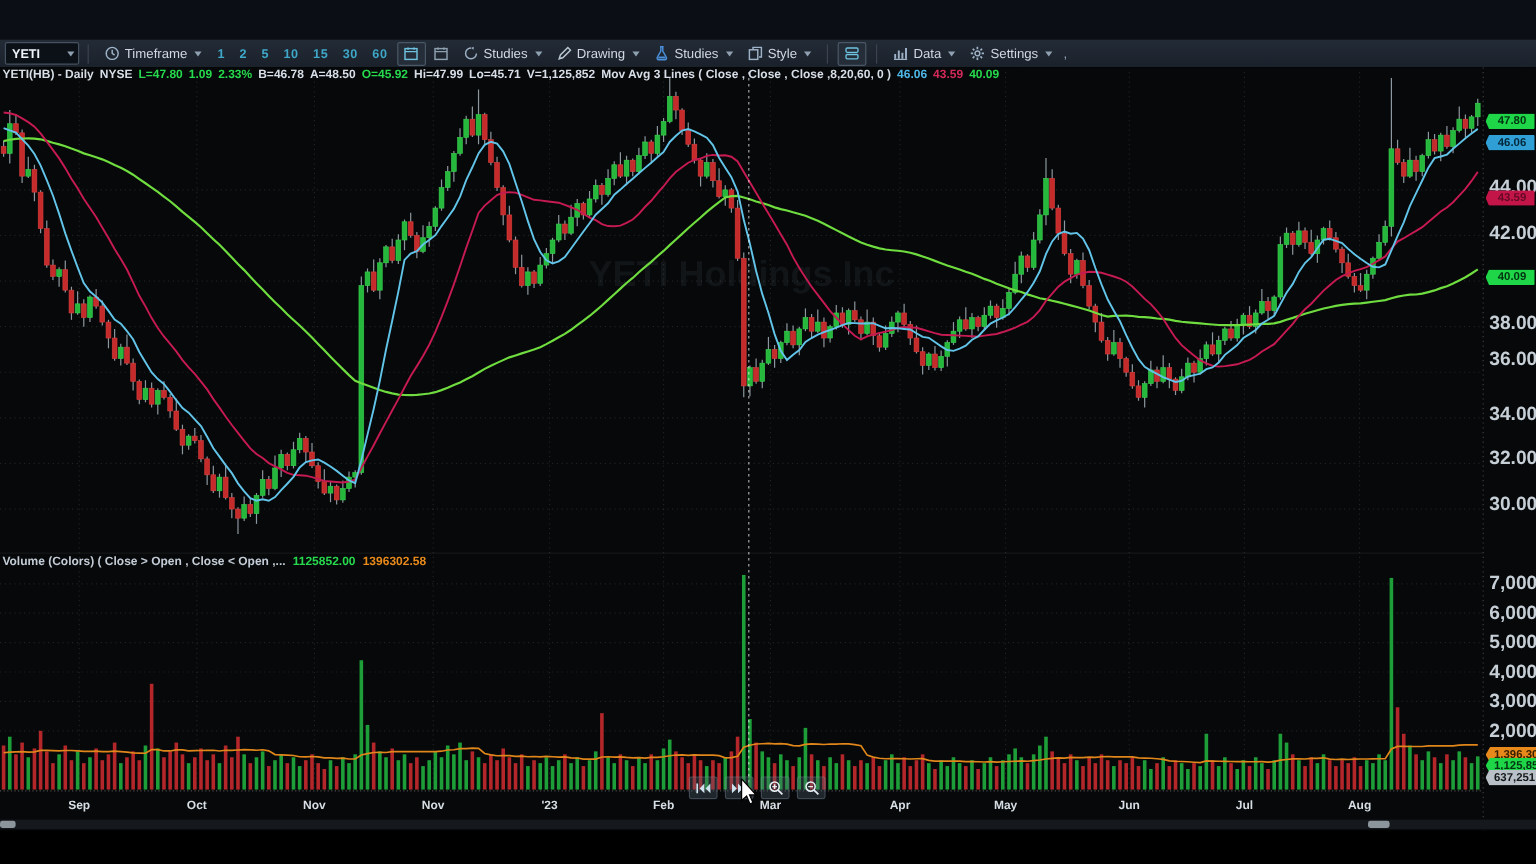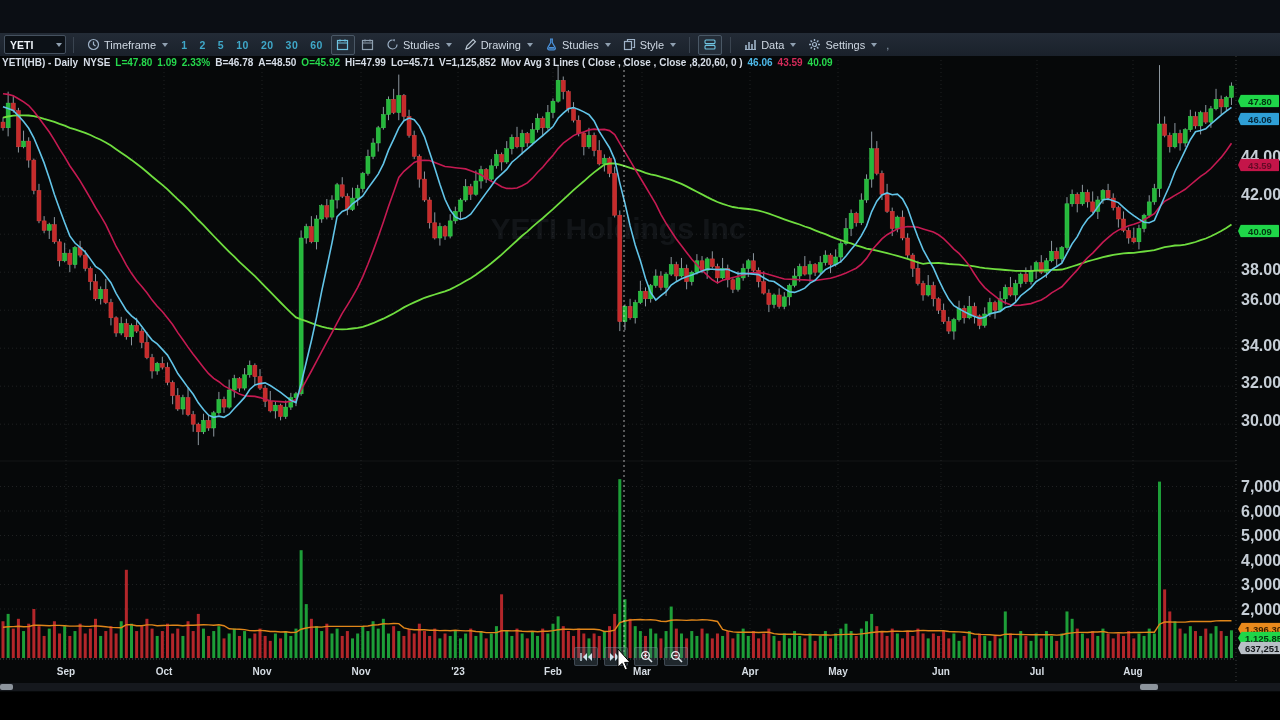--- a/index.html
+++ b/index.html
@@ -61,21 +61,21 @@
           </svg>
         </span>
       <span>Timeframe</span>
       <span class="caret"></span>
     </div>
     <div class="intervals" id="intervals">
         <span class="interval-btn">1</span>
         <span class="interval-btn">2</span>
         <span class="interval-btn">5</span>
         <span class="interval-btn">10</span>
-        <span class="interval-btn">20</span>
+        <span class="interval-btn">15</span>
         <span class="interval-btn">30</span>
         <span class="interval-btn">60</span>
       </div>
     <div class="tb-iconbtn active">
       <span class="tb-icon">
           <svg width="13" height="13" viewBox="0 0 13 13">
             <rect x="1.5" y="2.5" width="10" height="9" fill="none" stroke="#6fc3e0" stroke-width="1.2"></rect>
             <path d="M1.5 5h10M4 1.5v2M9 1.5v2" stroke="#6fc3e0" stroke-width="1.2"></path>
           </svg>
         </span>
@@ -927,20 +927,21 @@
             <rect x="1224.32" y="41.39999999999989" width="4" height="9.5" fill="#26b83c" stroke="#3ad150" stroke-width="0.5"></rect>
             <rect x="1229.46" y="30" width="4" height="11.399999999999892" fill="#26b83c" stroke="#3ad150" stroke-width="0.5"></rect>
           </g>
           <polyline points="3.0,61.6 8.1,60.5 13.3,59.7 18.4,59.4 23.6,59.3 28.7,59.5 33.8,60.1 39.0,61.4 44.1,62.9 49.3,64.3 54.4,65.8 59.5,67.8 64.7,69.7 69.8,71.8 75.0,73.4 80.1,75.1 85.2,76.8 90.4,79.0 95.5,81.5 100.7,83.8 105.8,86.5 110.9,89.6 116.1,93.2 121.2,96.7 126.4,100.3 131.5,103.9 136.6,107.8 141.8,111.7 146.9,116.0 152.1,120.5 157.2,124.7 162.3,128.9 167.5,133.4 172.6,138.3 177.8,143.3 182.9,148.0 188.0,153.2 193.2,158.6 198.3,164.0 203.5,169.1 208.6,174.7 213.7,180.0 218.9,185.3 224.0,190.6 229.2,195.8 234.3,200.7 239.4,205.9 244.6,210.7 249.7,215.3 254.9,220.2 260.0,225.3 265.1,230.6 270.3,235.9 275.4,241.2 280.6,246.5 285.7,251.6 290.8,256.6 296.0,261.4 301.1,263.4 306.3,265.2 311.4,267.1 316.5,269.0 321.7,270.6 326.8,271.8 332.0,272.8 337.1,273.2 342.2,273.3 347.4,273.1 352.5,272.5 357.7,271.9 362.8,270.8 367.9,269.1 373.1,267.2 378.2,264.9 383.4,262.7 388.5,260.1 393.6,257.5 398.8,254.4 403.9,251.4 409.1,248.8 414.2,246.4 419.3,244.1 424.5,241.8 429.6,240.2 434.8,238.5 439.9,236.9 445.0,235.3 450.2,233.3 455.3,230.8 460.5,228.0 465.6,225.0 470.7,222.2 475.9,218.8 481.0,215.0 486.2,211.2 491.3,207.3 496.4,203.0 501.6,198.6 506.7,193.9 511.9,189.2 517.0,184.5 522.1,179.8 527.3,175.6 532.4,170.9 537.6,166.4 542.7,162.2 547.8,157.6 553.0,153.1 558.1,148.3 563.3,143.6 568.4,138.9 573.5,134.2 578.7,129.6 583.8,125.3 589.0,120.6 594.1,116.4 599.2,112.5 604.4,108.5 609.5,107.5 614.7,107.3 619.8,108.6 624.9,110.1 630.1,111.9 635.2,113.3 640.4,114.9 645.5,116.8 650.6,118.3 655.8,119.4 660.9,120.9 666.1,122.3 671.2,123.8 676.3,125.8 681.5,127.9 686.6,130.4 691.8,133.1 696.9,135.8 702.0,138.4 707.2,141.1 712.3,143.6 717.5,146.0 722.6,147.9 727.7,149.5 732.9,151.0 738.0,151.9 743.2,152.5 748.3,153.0 753.4,153.6 758.6,154.6 763.7,156.0 768.9,157.7 774.0,159.5 779.1,161.4 784.3,163.3 789.4,165.2 794.6,166.9 799.7,168.5 804.8,170.5 810.0,172.2 815.1,174.3 820.3,176.4 825.4,178.2 830.5,180.4 835.7,182.3 840.8,184.2 846.0,186.0 851.1,187.4 856.2,189.3 861.4,190.9 866.5,192.6 871.7,193.5 876.8,194.6 881.9,195.8 887.1,197.1 892.2,198.5 897.4,199.9 902.5,201.3 907.6,202.8 912.8,204.7 917.9,206.5 923.1,207.8 928.2,207.2 933.3,207.1 938.5,207.0 943.6,207.3 948.8,208.0 953.9,208.3 959.0,208.7 964.2,209.4 969.3,209.7 974.5,210.4 979.6,211.4 984.7,212.1 989.9,212.6 995.0,213.1 1000.2,213.5 1005.3,214.0 1010.4,214.4 1015.6,214.8 1020.7,214.9 1025.9,215.0 1031.0,215.0 1036.1,214.7 1041.3,214.5 1046.4,214.2 1051.6,213.9 1056.7,213.9 1061.8,213.5 1067.0,212.2 1072.1,210.5 1077.3,208.9 1082.4,207.1 1087.5,205.4 1092.7,204.0 1097.8,202.6 1103.0,201.1 1108.1,200.0 1113.2,198.9 1118.4,198.1 1123.5,197.4 1128.7,197.0 1133.8,196.8 1138.9,196.2 1144.1,195.5 1149.2,194.8 1154.4,194.1 1159.5,192.6 1164.6,191.2 1169.8,190.3 1174.9,189.5 1180.1,189.4 1185.2,188.7 1190.3,187.4 1195.5,186.0 1200.6,184.1 1205.8,182.5 1210.9,180.3 1216.0,177.7 1221.2,175.0 1226.3,171.9 1231.5,168.4" fill="none" stroke="#6fdd3f" stroke-width="1.8"></polyline>
           <polyline points="3.0,37.7 8.1,38.4 13.3,39.8 18.4,42.7 23.6,45.8 28.7,49.5 33.8,55.2 39.0,62.0 44.1,68.9 49.3,76.0 54.4,84.1 59.5,92.9 64.7,100.9 69.8,109.7 75.0,117.3 80.1,124.9 85.2,133.5 90.4,142.3 95.5,151.5 100.7,159.9 105.8,168.6 110.9,179.3 116.1,190.5 121.2,199.3 126.4,209.1 131.5,217.3 136.6,224.4 141.8,230.5 146.9,236.8 152.1,244.1 157.2,250.2 162.3,255.5 167.5,262.0 172.6,268.5 177.8,276.6 182.9,283.7 188.0,291.1 193.2,298.2 198.3,304.8 203.5,311.4 208.6,317.7 213.7,322.4 218.9,325.7 224.0,329.9 229.2,332.6 234.3,335.2 239.4,338.1 244.6,339.7 249.7,340.1 254.9,340.4 260.0,341.6 265.1,343.3 270.3,344.7 275.4,345.2 280.6,345.6 285.7,346.1 290.8,345.2 296.0,343.7 301.1,334.0 306.3,324.3 311.4,315.0 316.5,305.3 321.7,295.6 326.8,286.1 332.0,276.6 337.1,266.9 342.2,257.3 347.4,249.1 352.5,240.7 357.7,231.3 362.8,220.6 367.9,208.3 373.1,194.9 378.2,181.0 383.4,165.9 388.5,150.6 393.6,136.3 398.8,121.4 403.9,115.3 409.1,110.8 414.2,106.5 419.3,104.5 424.5,104.2 429.6,104.5 434.8,106.4 439.9,108.5 445.0,110.5 450.2,111.0 455.3,111.7 460.5,112.3 465.6,112.9 470.7,114.8 475.9,116.7 481.0,118.8 486.2,122.1 491.3,125.4 496.4,127.5 501.6,130.8 506.7,132.4 511.9,132.5 517.0,132.0 522.1,129.8 527.3,126.9 532.4,122.2 537.6,116.3 542.7,111.3 547.8,105.1 553.0,99.2 558.1,92.6 563.3,87.2 568.4,83.3 573.5,79.6 578.7,77.2 583.8,76.1 589.0,73.9 594.1,73.1 599.2,73.6 604.4,73.4 609.5,74.6 614.7,78.5 619.8,87.3 624.9,95.9 630.1,104.7 635.2,113.3 640.4,122.0 645.5,130.5 650.6,139.2 655.8,147.9 660.9,158.3 666.1,167.4 671.2,175.2 676.3,183.0 681.5,189.7 686.6,196.4 691.8,203.3 696.9,208.8 702.0,214.1 707.2,219.1 712.3,223.8 717.5,226.9 722.6,224.3 727.7,222.9 732.9,221.5 738.0,220.3 743.2,219.1 748.3,217.2 753.4,216.5 758.6,216.8 763.7,217.1 768.9,218.6 774.0,220.1 779.1,221.6 784.3,223.0 789.4,223.2 794.6,223.4 799.7,223.7 804.8,223.9 810.0,224.2 815.1,224.5 820.3,223.7 825.4,223.0 830.5,222.3 835.7,220.7 840.8,219.0 846.0,217.0 851.1,214.6 856.2,212.2 861.4,208.1 866.5,202.4 871.7,194.6 876.8,188.6 881.9,182.9 887.1,178.7 892.2,175.8 897.4,172.9 902.5,171.5 907.6,170.5 912.8,170.7 917.9,171.3 923.1,172.9 928.2,174.4 933.3,176.1 938.5,178.8 943.6,182.7 948.8,187.8 953.9,193.1 959.0,197.4 964.2,203.3 969.3,209.6 974.5,218.0 979.6,225.6 984.7,231.6 989.9,236.1 995.0,240.2 1000.2,244.3 1005.3,246.8 1010.4,248.8 1015.6,249.5 1020.7,249.1 1025.9,248.4 1031.0,247.6 1036.1,245.8 1041.3,243.9 1046.4,240.9 1051.6,236.9 1056.7,233.9 1061.8,230.8 1067.0,225.1 1072.1,219.5 1077.3,213.9 1082.4,207.3 1087.5,201.7 1092.7,197.1 1097.8,191.6 1103.0,186.2 1108.1,181.7 1113.2,177.3 1118.4,174.1 1123.5,171.9 1128.7,169.7 1133.8,168.3 1138.9,166.6 1144.1,163.8 1149.2,160.8 1154.4,157.7 1159.5,150.9 1164.6,145.3 1169.8,142.5 1174.9,139.4 1180.1,136.4 1185.2,133.3 1190.3,129.0 1195.5,124.7 1200.6,120.3 1205.8,116.9 1210.9,112.5 1216.0,107.0 1221.2,101.4 1226.3,94.8 1231.5,87.2" fill="none" stroke="#c51a52" stroke-width="1.6"></polyline>
           <polyline points="3.0,50.7 8.1,52.6 13.3,54.5 18.4,59.9 23.6,65.4 28.7,72.3 33.8,81.8 39.0,94.1 44.1,106.9 49.3,122.2 54.4,138.5 59.5,152.8 64.7,166.8 69.8,179.9 75.0,187.0 80.1,191.3 85.2,196.0 90.4,203.1 95.5,210.3 100.7,213.8 105.8,220.0 110.9,226.7 116.1,237.3 121.2,245.9 126.4,254.4 131.5,259.9 136.6,263.9 141.8,270.6 146.9,277.5 152.1,284.1 157.2,287.9 162.3,293.4 167.5,299.1 172.6,307.9 177.8,317.6 182.9,324.5 188.0,331.6 193.2,338.3 198.3,346.8 203.5,353.5 208.6,359.2 213.7,361.3 218.9,360.1 224.0,361.3 229.2,358.2 234.3,352.5 239.4,347.1 244.6,341.4 249.7,333.5 254.9,329.0 260.0,327.6 265.1,326.9 270.3,329.5 275.4,332.8 280.6,336.4 285.7,340.4 290.8,344.4 296.0,346.6 301.1,327.8 306.3,306.0 311.4,284.8 316.5,261.6 321.7,235.2 326.8,211.5 332.0,186.8 337.1,160.6 342.2,155.4 347.4,153.3 352.5,147.8 357.7,144.0 362.8,140.0 367.9,132.4 373.1,125.2 378.2,118.1 383.4,107.9 388.5,94.1 393.6,83.4 398.8,71.8 403.9,64.7 409.1,62.1 414.2,63.7 419.3,70.1 424.5,80.8 429.6,96.3 434.8,111.9 439.9,128.3 445.0,143.3 450.2,154.0 455.3,160.9 460.5,163.5 465.6,161.8 470.7,158.2 475.9,151.1 481.0,144.0 486.2,136.9 491.3,130.0 496.4,122.9 501.6,118.1 506.7,113.4 511.9,106.2 517.0,102.0 522.1,97.4 527.3,92.9 532.4,88.4 537.6,83.9 542.7,79.6 547.8,75.1 553.0,70.6 558.1,62.3 563.3,57.1 568.4,52.8 573.5,51.6 578.7,53.5 583.8,55.9 589.0,58.7 594.1,64.9 599.2,75.4 604.4,83.7 609.5,91.7 614.7,103.6 619.8,127.1 624.9,147.1 630.1,169.9 635.2,188.9 640.4,204.8 645.5,222.4 650.6,236.4 655.8,244.0 660.9,239.7 666.1,235.7 671.2,229.0 676.3,225.7 681.5,222.8 686.6,220.7 691.8,219.0 696.9,217.1 702.0,215.0 707.2,213.1 712.3,213.3 717.5,213.6 722.6,213.6 727.7,213.3 732.9,215.5 738.0,217.6 743.2,217.4 748.3,217.6 753.4,218.1 758.6,218.6 763.7,221.7 768.9,224.7 774.0,225.5 779.1,229.0 784.3,232.6 789.4,235.7 794.6,236.4 799.7,234.5 804.8,232.1 810.0,227.1 815.1,224.3 820.3,218.8 825.4,213.6 830.5,211.0 835.7,208.6 840.8,205.7 846.0,200.0 851.1,193.6 856.2,187.5 861.4,179.6 866.5,170.1 871.7,155.6 876.8,145.2 881.9,139.0 887.1,136.9 892.2,138.8 897.4,138.1 902.5,142.8 907.6,152.3 912.8,167.3 917.9,181.0 923.1,193.6 928.2,202.9 933.3,211.7 938.5,223.3 943.6,233.8 948.8,243.3 953.9,249.7 959.0,252.8 964.2,255.6 969.3,258.2 974.5,260.4 979.6,262.3 984.7,261.3 989.9,257.8 995.0,256.6 1000.2,255.4 1005.3,251.6 1010.4,250.2 1015.6,246.1 1020.7,239.7 1025.9,235.7 1031.0,231.6 1036.1,225.7 1041.3,222.4 1046.4,219.0 1051.6,213.6 1056.7,210.5 1061.8,207.2 1067.0,197.4 1072.1,187.9 1077.3,180.6 1082.4,170.6 1087.5,163.2 1092.7,158.3 1097.8,150.9 1103.0,143.8 1108.1,143.0 1113.2,144.7 1118.4,146.6 1123.5,151.4 1128.7,155.9 1133.8,159.7 1138.9,163.2 1144.1,166.3 1149.2,166.8 1154.4,164.4 1159.5,152.6 1164.6,140.7 1169.8,129.3 1174.9,115.7 1180.1,105.0 1185.2,94.4 1190.3,83.7 1195.5,75.8 1200.6,74.4 1205.8,72.8 1210.9,68.0 1216.0,63.7 1221.2,59.2 1226.3,55.2 1231.5,51.4" fill="none" stroke="#62c4e8" stroke-width="1.6"></polyline>
           <line x1="624" y1="4" x2="624" y2="604" stroke="rgba(255,255,255,0.65)" stroke-width="1" stroke-dasharray="2 3"></line>
         </svg>
       </div>
     <div class="info-line" id="info-line"><span style="color: rgb(215, 222, 232);">YETI(HB) - Daily</span><span style="color: rgb(215, 222, 232);">NYSE</span><span style="color: rgb(38, 217, 77);">L=47.80</span><span style="color: rgb(38, 217, 77);">1.09</span><span style="color: rgb(38, 217, 77);">2.33%</span><span style="color: rgb(215, 222, 232);">B=46.78</span><span style="color: rgb(215, 222, 232);">A=48.50</span><span style="color: rgb(38, 217, 77);">O=45.92</span><span style="color: rgb(215, 222, 232);">Hi=47.99</span><span style="color: rgb(215, 222, 232);">Lo=45.71</span><span style="color: rgb(215, 222, 232);">V=1,125,852</span><span style="color: rgb(215, 222, 232);">Mov Avg 3 Lines ( Close , Close , Close ,8,20,60, 0 )</span><span style="color: rgb(77, 184, 232);">46.06</span><span style="color: rgb(212, 42, 90);">43.59</span><span style="color: rgb(38, 217, 77);">40.09</span></div>
+    <div class="volume-header" id="volume-header"><span style="color: rgb(195, 204, 214);">Volume (Colors) ( Close &gt; Open , Close &lt; Open ,...</span><span style="color: rgb(38, 217, 77);">1125852.00</span><span style="color: rgb(232, 137, 28);">1396302.58</span></div>
     <div id="price-axis">
         <div class="axis-label" style="top: 101px;">44.00</div>
         <div class="axis-label" style="top: 139px;">42.00</div>
         <div class="axis-label" style="top: 214px;">38.00</div>
         <div class="axis-label" style="top: 244px;">36.00</div>
         <div class="axis-label" style="top: 290px;">34.00</div>
         <div class="axis-label" style="top: 327px;">32.00</div>
         <div class="axis-label" style="top: 365px;">30.00</div>
         <div class="axis-badge" style="top: 45px; background: rgb(31, 214, 73); color: rgb(3, 51, 16);">47.80</div>
         <div class="axis-badge" style="top: 63px; background: rgb(47, 159, 214); color: rgb(5, 40, 58);">46.06</div>

